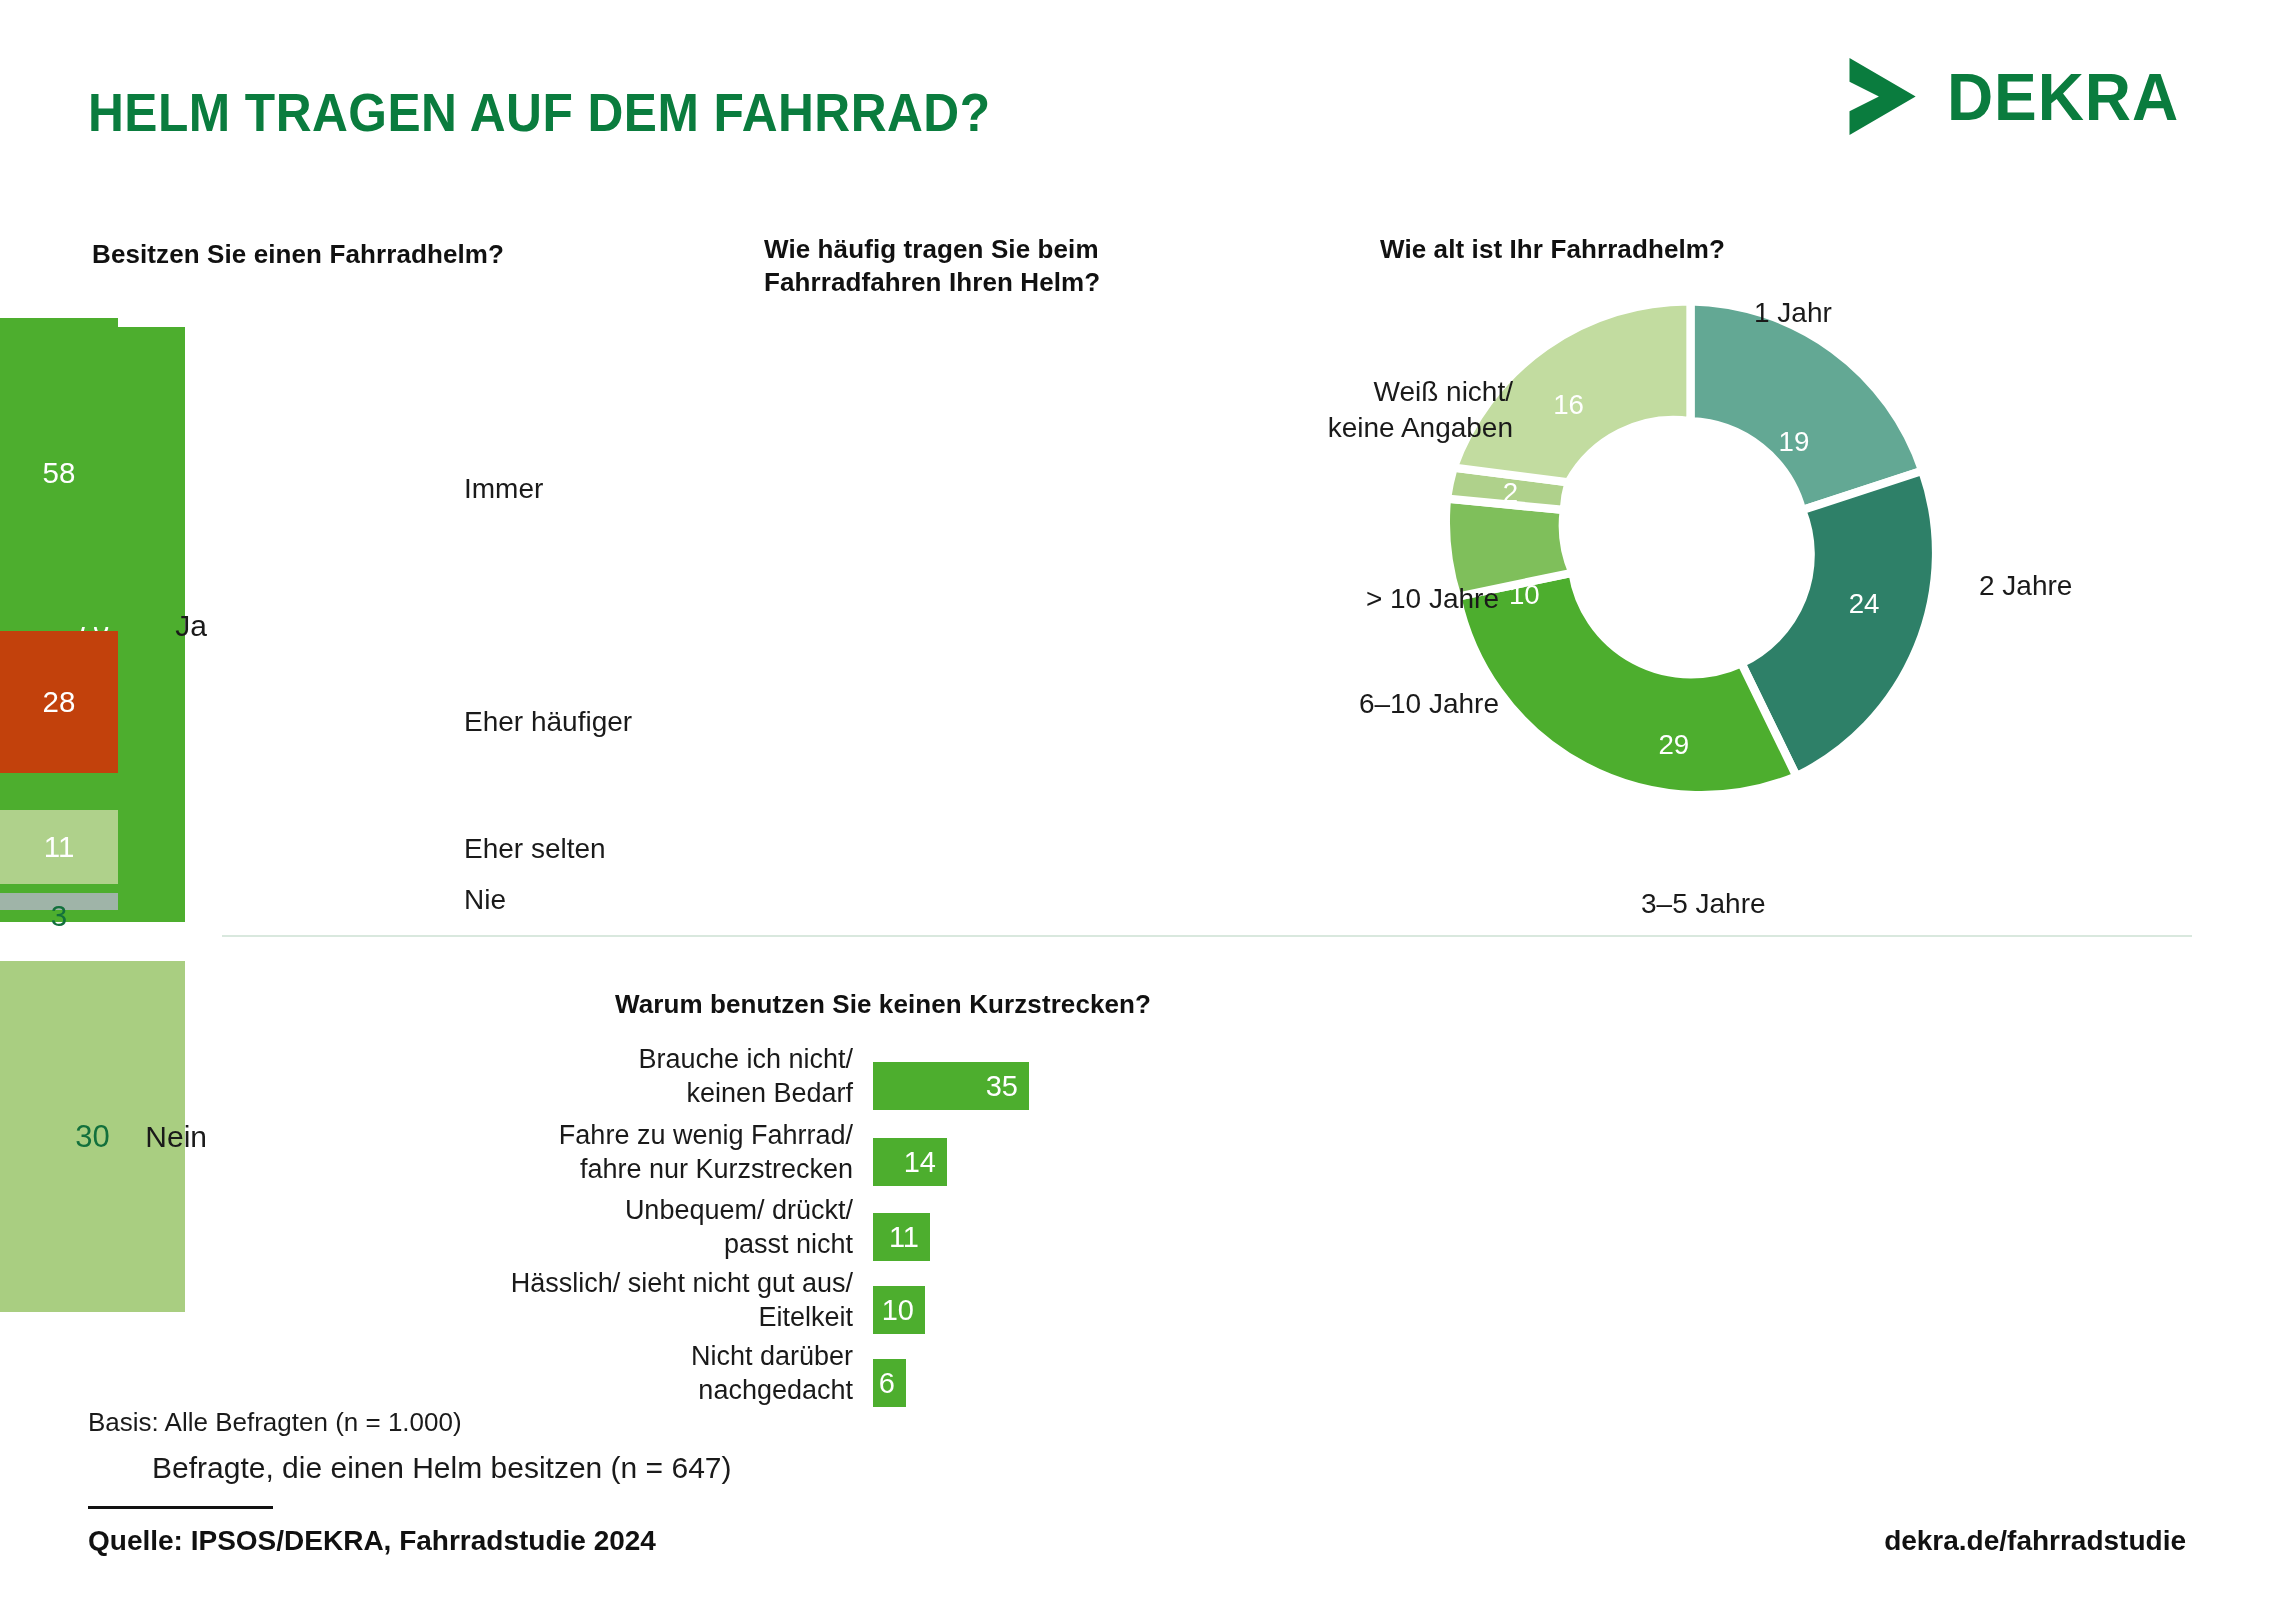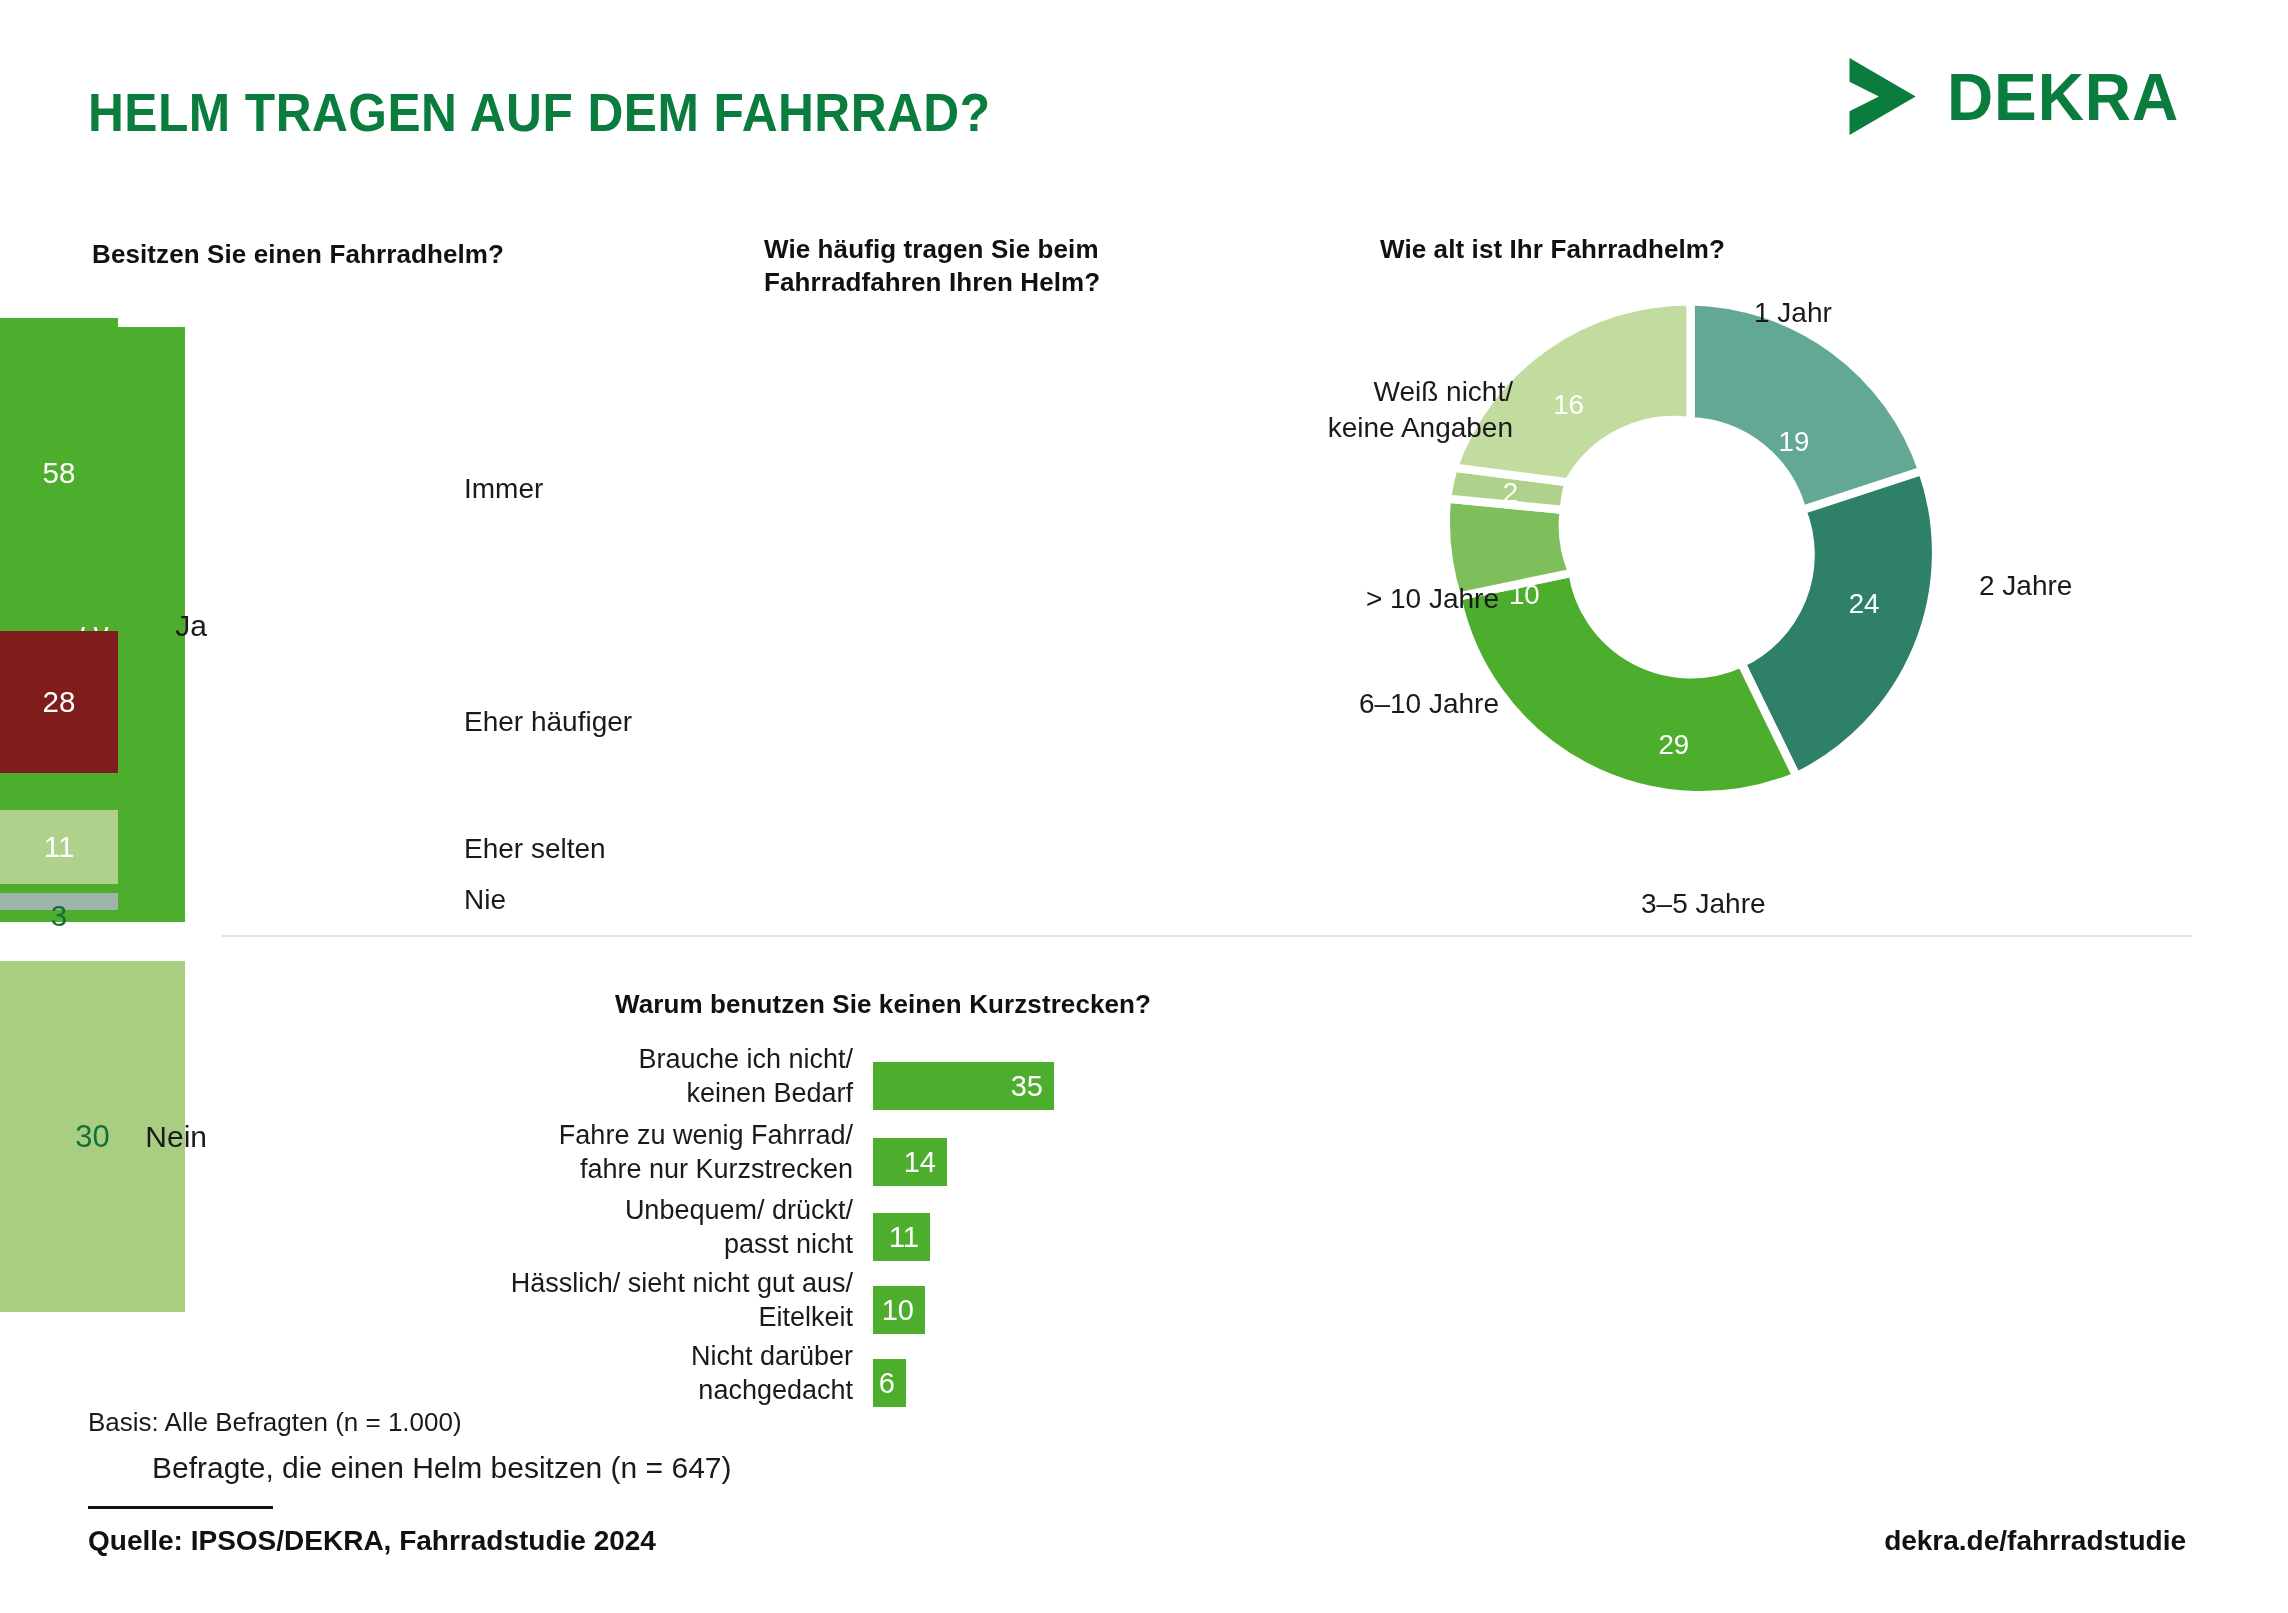--- a/index.html
+++ b/index.html
@@ -52,21 +52,21 @@
   #c1-lab-nein { top:1120px; }
 
   
   #c2-title { left:764px; top:233px; width:434px; }
   .c2-seg {
     position:absolute; left:0; width:118px;
     display:flex; align-items:center; justify-content:center;
     font-size:29.5px;
   }
   #c2-immer  { top:318px; height:309px; background:#4DAE2E; color:#ffffff; }
-  #c2-haeuf  { top:631px; height:142px; background:#7f1d1d; color:#ffffff; }
+  #c2-haeuf  { top:631px; height:142px; background:#c2410c; color:#ffffff; }
   #c2-selten { top:810px; height:74px;  background:#AFD18B; color:#ffffff; }
   #c2-nie    { top:893px; height:16.6px;  background:#9FB4A8; color:#12703c; }
   #c2-nie span { position:relative; top:14.8px; }
   .c2-lab {
     position:absolute; right:1456px; width:369px; 
     font-size:28px; color:#1a1a1a;
   }
   #c2-lab-immer  { top:473px; }
   #c2-lab-haeuf  { top:706px; }
   #c2-lab-selten { top:833px; }
@@ -202,21 +202,21 @@
 
   <div id="divider"></div>
 
   <div class="chart-title" id="c4-title">Warum benutzen Sie keinen Kurzstrecken?</div>
 
   <div class="c4-row" id="c4-r0">
     <div class="c4-lab">
       <span>Brauche ich nicht/</span><br>
       <span>keinen Bedarf</span>
     </div>
-    <div class="c4-bar" style="width:181px">
+    <div class="c4-bar" style="width:156px">
       <span>35</span>
     </div>
   </div>
 
   <div class="c4-row" id="c4-r1">
     <div class="c4-lab">
       <span>Fahre zu wenig Fahrrad/</span><br>
       <span>fahre nur Kurzstrecken</span>
     </div>
     <div class="c4-bar" style="width:74px">

